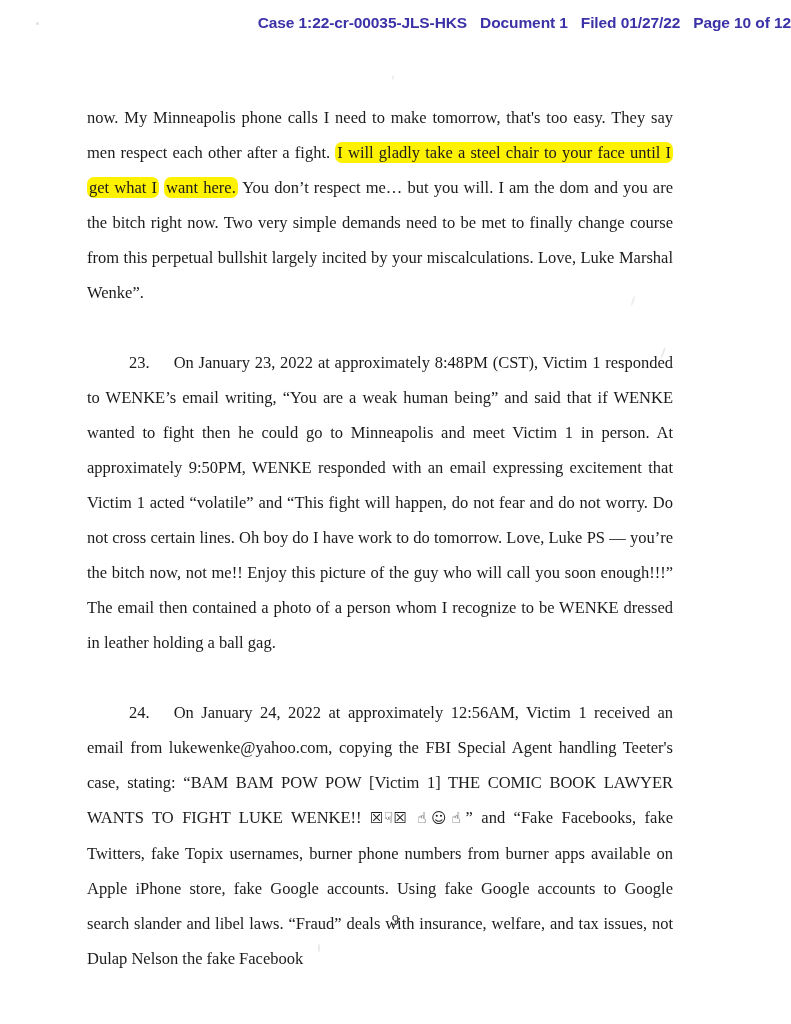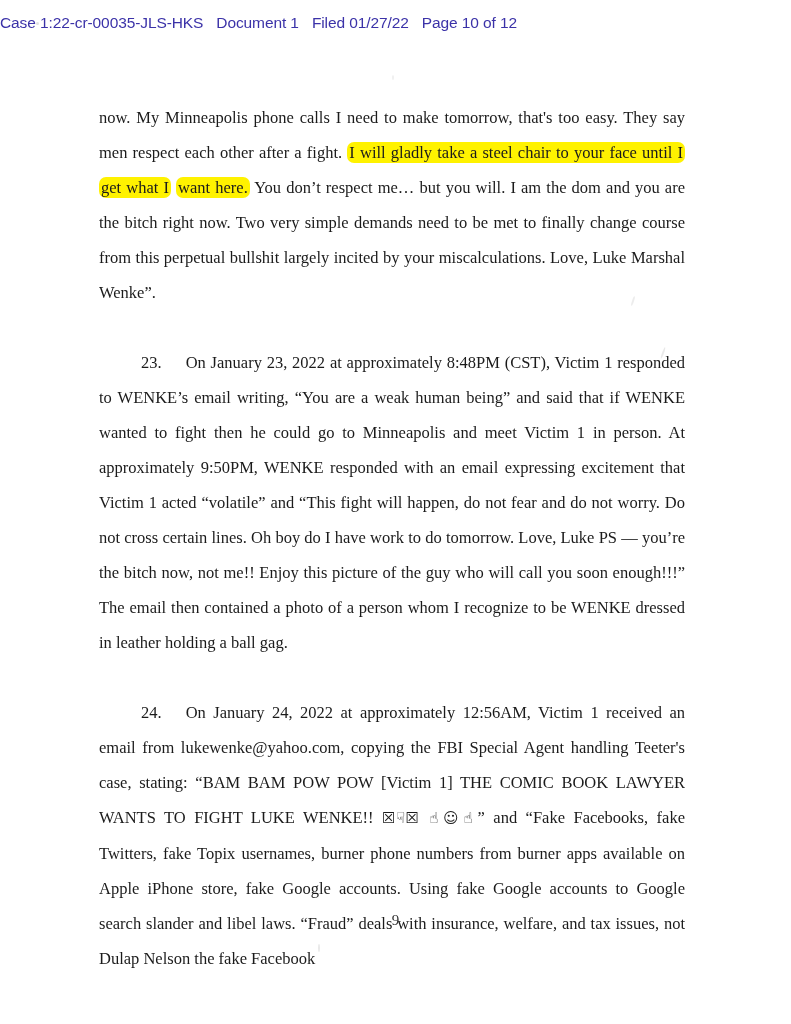--- a/index.html
+++ b/index.html
@@ -19,35 +19,35 @@
     overflow: hidden;
     margin: 0 auto;
   }
 
   
   .ecf-header {
     position: absolute;
     top: 14px;
     left: 0;
     width: 791px;
-    text-align: left;
+    text-align: right;
     font-family: "Liberation Sans", sans-serif;
     font-size: 15.5px;
-    font-weight: 400;
+    font-weight: 700;
     color: #3b32a8;
     letter-spacing: -0.1px;
     white-space: nowrap;
   }
   .ecf-header .seg { display: inline; }
   .ecf-gap { display: inline-block; width: 13px; }
 
   
   .body-block {
     position: absolute;
-    left: 99px;
+    left: 87px;
     top: 100px;
     width: 586px;
   }
   p.para {
     margin: 0;
     font-size: 16.5px;
     line-height: 35px;
     color: #1b1b1b;
     text-align: justify;
     text-justify: inter-word;

